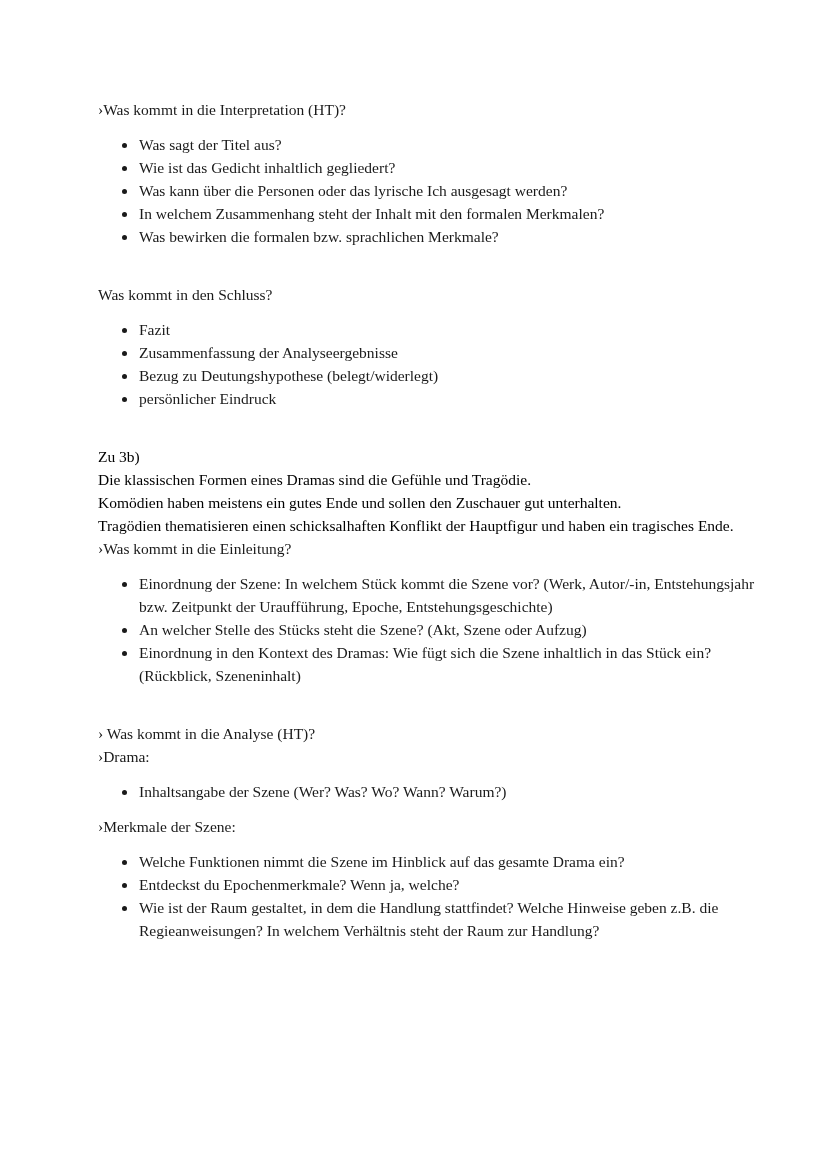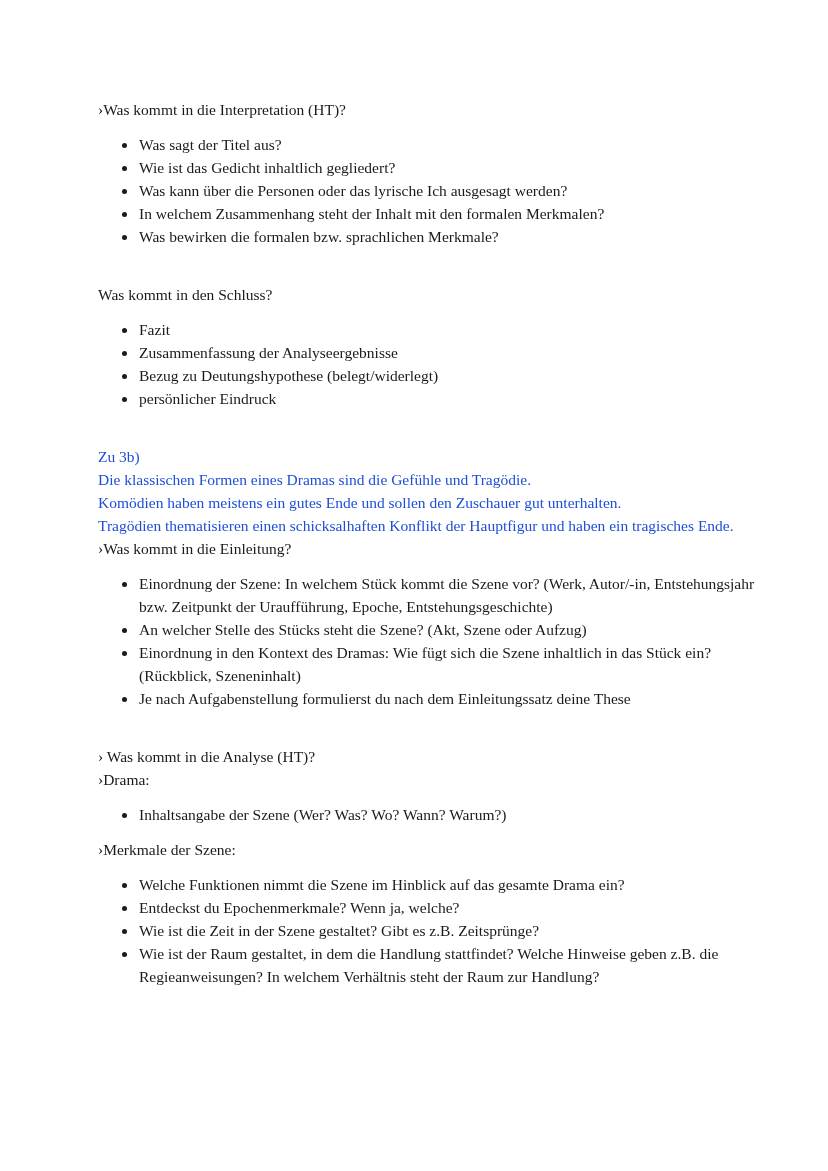--- a/index.html
+++ b/index.html
@@ -45,21 +45,21 @@
       content: "";
       position: absolute;
       left: 12px;
       top: 9.5px;
       width: 5px;
       height: 5px;
       border-radius: 50%;
       background: #1a1a1a;
     }
     .teal {
-      color: #1d4ed8;
+      color: #000000;
     }
   </style>
 </head>
 <body>
 
 <div class="page">
 
   <section>
     <div class="line">›Was kommt in die Interpretation (HT)?</div>
     <ul>
@@ -91,34 +91,32 @@
     <div class="line">Komödien haben meistens ein gutes Ende und sollen den Zuschauer gut unterhalten.</div>
     <div class="line">Tragödien thematisieren einen schicksalhaften Konflikt der Hauptfigur und haben ein tragisches Ende.</div>
   </section>
 
   <section>
     <div class="line">›Was kommt in die Einleitung?</div>
     <ul>
       <li>Einordnung der Szene: In welchem Stück kommt die Szene vor? (Werk, Autor/-in, Entstehungsjahr bzw. Zeitpunkt der Uraufführung, Epoche, Entstehungsgeschichte)</li>
       <li>An welcher Stelle des Stücks steht die Szene? (Akt, Szene oder Aufzug)</li>
       <li>Einordnung in den Kontext des Dramas: Wie fügt sich die Szene inhaltlich in das Stück ein? (Rückblick, Szeneninhalt)</li>
-      <li>Je nach Aufgabenstellung formulierst du nach dem Einleitungssatz deine These</li>
     </ul>
   </section>
 
   <div class="gap"></div>
 
   <section>
     <div class="line">› Was kommt in die Analyse (HT)?</div>
     <div class="line">›Drama:</div>
     <ul>
       <li>Inhaltsangabe der Szene (Wer? Was? Wo? Wann? Warum?)</li>
     </ul>
     <div class="line">›Merkmale der Szene:</div>
     <ul>
       <li>Welche Funktionen nimmt die Szene im Hinblick auf das gesamte Drama ein?</li>
       <li>Entdeckst du Epochenmerkmale? Wenn ja, welche?</li>
-      <li>Wie ist die Zeit in der Szene gestaltet? Gibt es z.B. Zeitsprünge?</li>
       <li>Wie ist der Raum gestaltet, in dem die Handlung stattfindet? Welche Hinweise geben z.B. die Regieanweisungen? In welchem Verhältnis steht der Raum zur Handlung?</li>
     </ul>
   </section>
 
 </div>
 
 </body></html>

